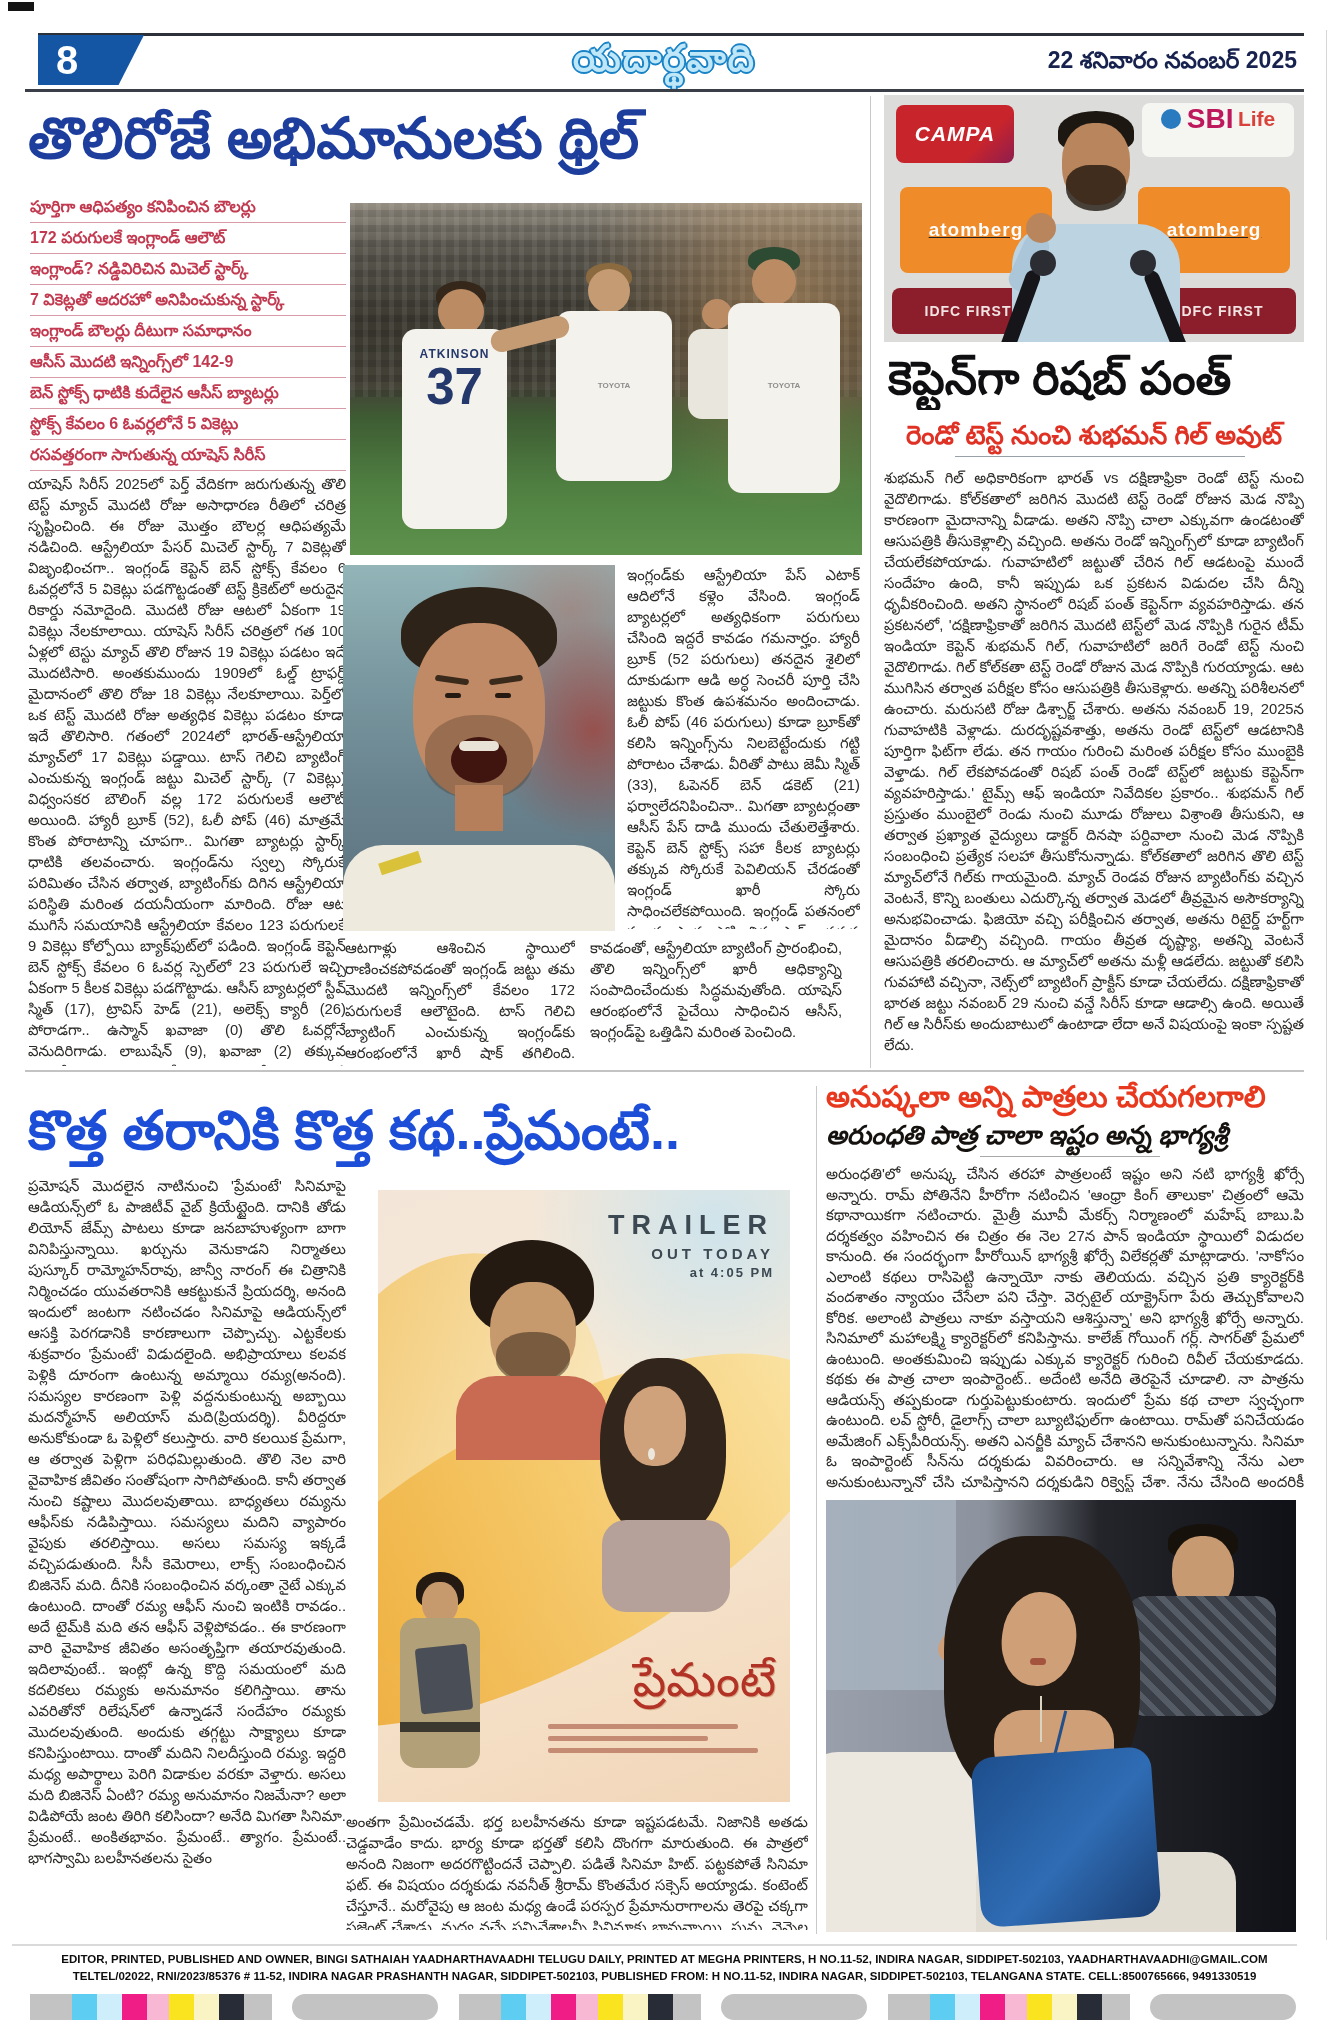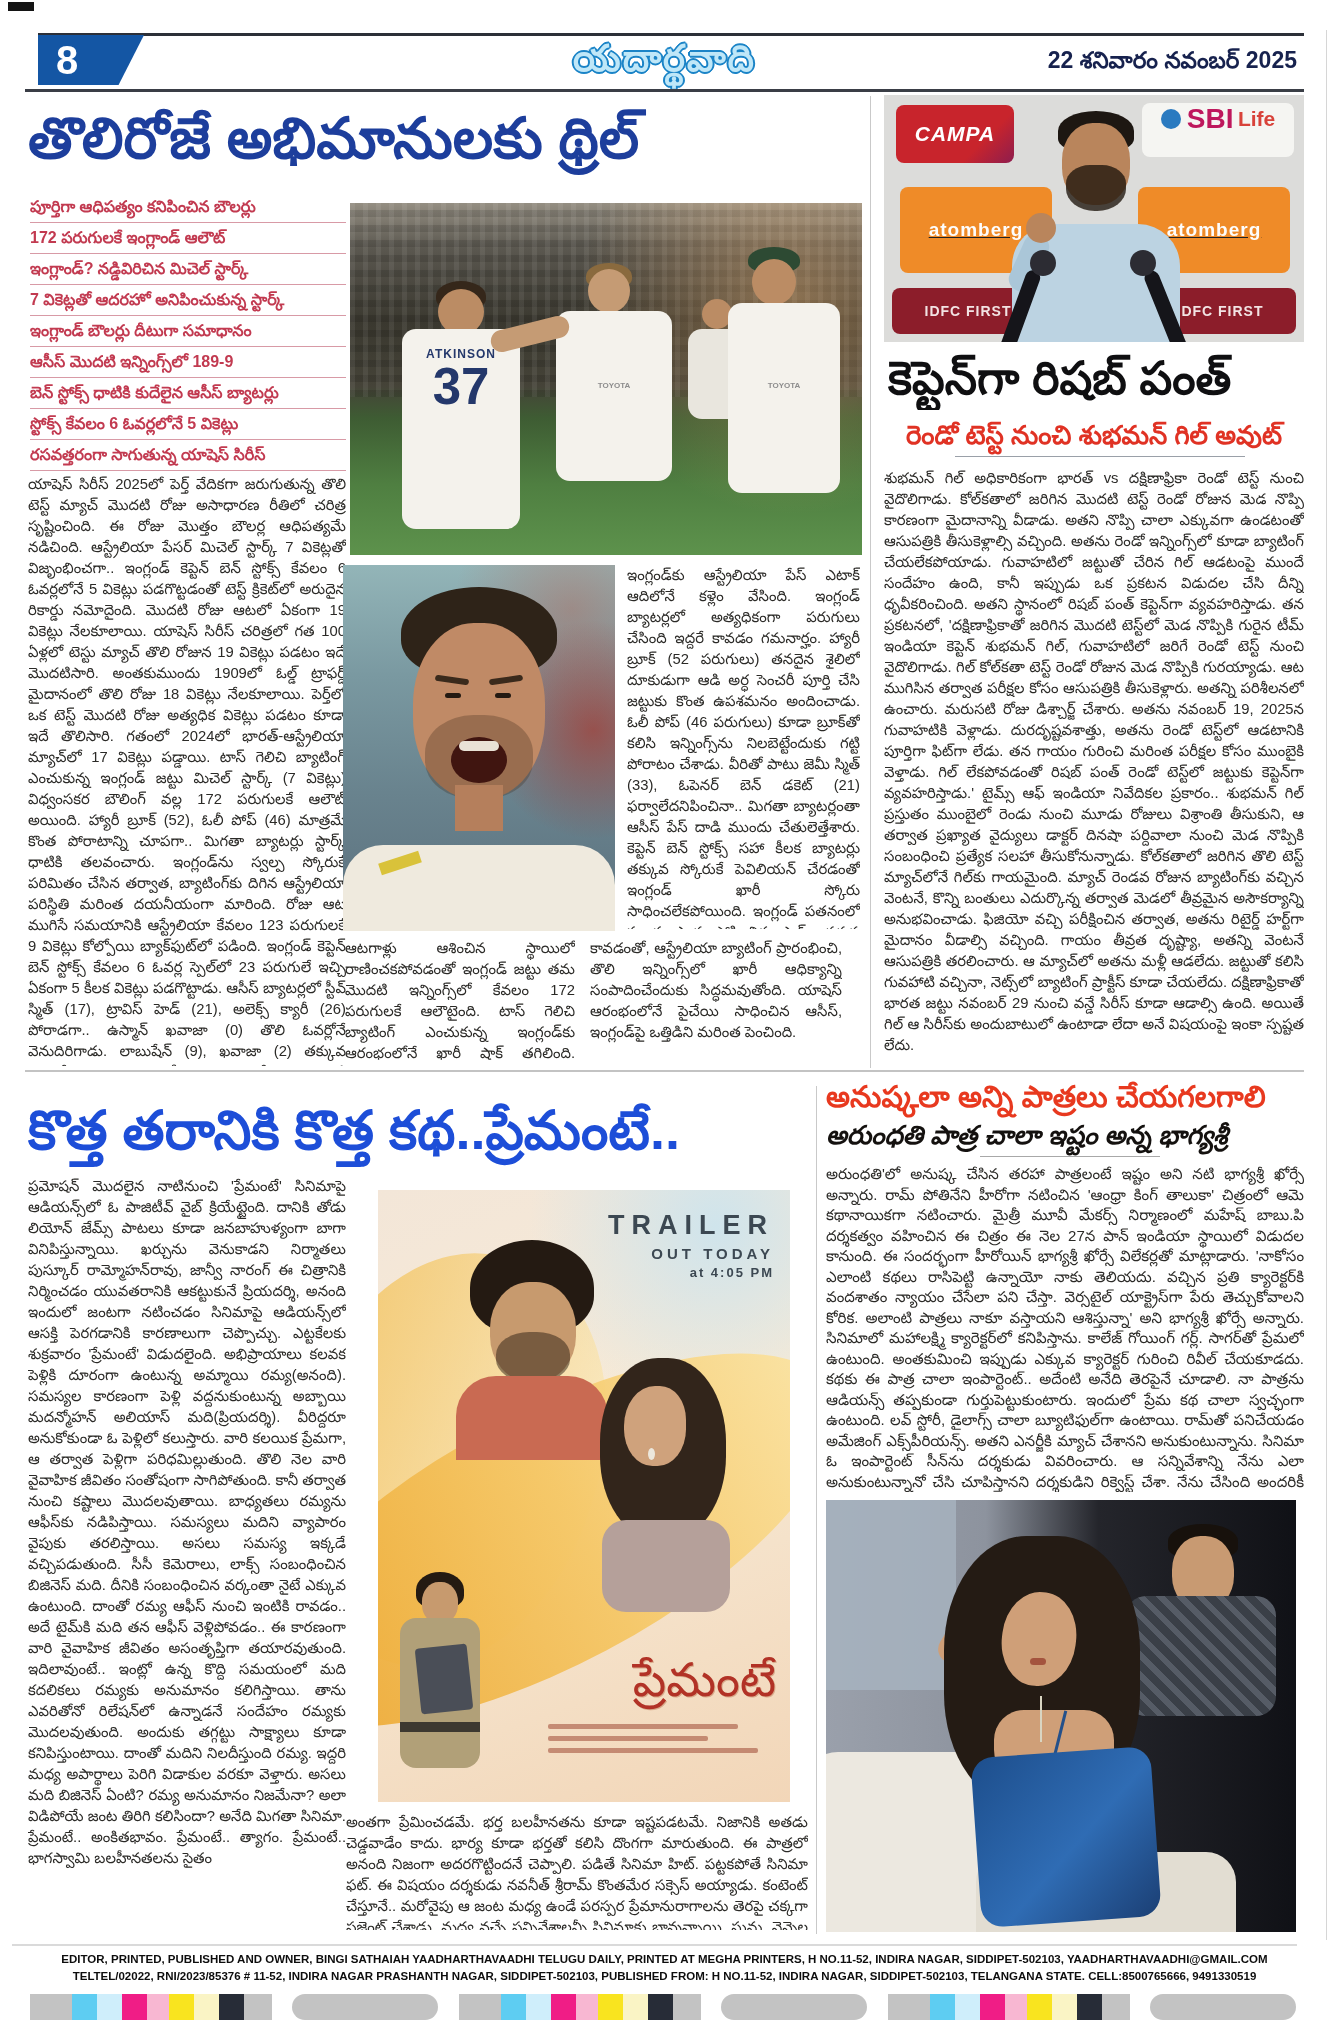--- a/index.html
+++ b/index.html
@@ -190,35 +190,35 @@
   <div class="abs right-edge"></div>
 
   <div class="abs c-headline">తొలిరోజే అభిమానులకు థ్రిల్</div>
 
   <div class="abs bullets">
     <div class="bullet">పూర్తిగా ఆధిపత్యం కనిపించిన బౌలర్లు</div>
     <div class="bullet">172 పరుగులకే ఇంగ్లాండ్ ఆలౌట్</div>
     <div class="bullet">ఇంగ్లాండ్? నడ్డివిరిచిన మిచెల్ స్టార్క్</div>
     <div class="bullet">7 వికెట్లతో ఆదరహో అనిపించుకున్న స్టార్క్</div>
     <div class="bullet">ఇంగ్లాండ్ బౌలర్లు దీటుగా సమాధానం</div>
-    <div class="bullet">ఆసీస్ మొదటి ఇన్నింగ్స్‌లో 189-9</div>
+    <div class="bullet">ఆసీస్ మొదటి ఇన్నింగ్స్‌లో 142-9</div>
     <div class="bullet">బెన్ స్టోక్స్ ధాటికి కుదేలైన ఆసీస్ బ్యాటర్లు</div>
     <div class="bullet">స్టోక్స్ కేవలం 6 ఓవర్లలోనే 5 వికెట్లు</div>
     <div class="bullet">రసవత్తరంగా సాగుతున్న యాషెస్ సిరీస్</div>
   </div>
 
   <div class="abs body-col c-col1">యాషెస్ సిరీస్ 2025లో పెర్త్ వేదికగా జరుగుతున్న తొలి టెస్ట్ మ్యాచ్ మొదటి రోజు అసాధారణ రీతిలో చరిత్ర సృష్టించింది. ఈ రోజు మొత్తం బౌలర్ల ఆధిపత్యమే నడిచింది. ఆస్ట్రేలియా పేసర్ మిచెల్ స్టార్క్ 7 వికెట్లతో విజృంభించగా.. ఇంగ్లండ్ కెప్టెన్ బెన్ స్టోక్స్ కేవలం 6 ఓవర్లలోనే 5 వికెట్లు పడగొట్టడంతో టెస్ట్ క్రికెట్‌లో అరుదైన రికార్డు నమోదైంది. మొదటి రోజు ఆటలో ఏకంగా 19 వికెట్లు నేలకూలాయి. యాషెస్ సిరీస్ చరిత్రలో గత 100 ఏళ్లలో టెస్టు మ్యాచ్ తొలి రోజున 19 వికెట్లు పడటం ఇదే మొదటిసారి. అంతకుముందు 1909లో ఓల్డ్ ట్రాఫర్డ్ మైదానంలో తొలి రోజు 18 వికెట్లు నేలకూలాయి. పెర్త్‌లో ఒక టెస్ట్ మొదటి రోజు అత్యధిక వికెట్లు పడటం కూడా ఇదే తొలిసారి. గతంలో 2024లో భారత్-ఆస్ట్రేలియా మ్యాచ్‌లో 17 వికెట్లు పడ్డాయి. టాస్ గెలిచి బ్యాటింగ్ ఎంచుకున్న ఇంగ్లండ్ జట్టు మిచెల్ స్టార్క్ (7 వికెట్లు) విధ్వంసకర బౌలింగ్ వల్ల 172 పరుగులకే ఆలౌట్ అయింది. హ్యారీ బ్రూక్ (52), ఓలీ పోప్ (46) మాత్రమే కొంత పోరాటాన్ని చూపగా.. మిగతా బ్యాటర్లు స్టార్క్ ధాటికి తలవంచారు. ఇంగ్లండ్‌ను స్వల్ప స్కోరుకే పరిమితం చేసిన తర్వాత, బ్యాటింగ్‌కు దిగిన ఆస్ట్రేలియా పరిస్థితి మరింత దయనీయంగా మారింది. రోజు ఆట ముగిసే సమయానికి ఆస్ట్రేలియా కేవలం 123 పరుగులకే 9 వికెట్లు కోల్పోయి బ్యాక్‌ఫుట్‌లో పడింది. ఇంగ్లండ్ కెప్టెన్ బెన్ స్టోక్స్ కేవలం 6 ఓవర్ల స్పెల్‌లో 23 పరుగులే ఇచ్చి ఏకంగా 5 కీలక వికెట్లు పడగొట్టాడు. ఆసీస్ బ్యాటర్లలో స్టీవ్ స్మిత్ (17), ట్రావిస్ హెడ్ (21), అలెక్స్ క్యారీ (26) పోరాడగా.. ఉస్మాన్ ఖవాజా (0) తొలి ఓవర్లోనే వెనుదిరిగాడు. లాబుషేన్ (9), ఖవాజా (2) తక్కువ స్కోర్లకే విలవిల్లాడారు. రోజు ఆట ముగిసే సమయానికి అలెక్స్ (3), బ్రెండన్ డాగెట్ (0) క్రీజ్‌లో ఉన్నారు. కెప్టెన్ స్టోక్స్ స్పెల్ కారణంగా ఆస్ట్రేలియా తమ తొలి ఇన్నింగ్స్‌లో పూర్తిగా వెనుకబడింది.</div>
 
   <div class="abs photo photo1">
     <div class="abs p1-crowd"></div>
     <div class="abs p1-warm"></div>
 
     <div class="abs p1-hair" style="left:86px;top:78px;width:50px;height:30px;"></div>
     <div class="abs p1-head" style="left:88px;top:86px;width:46px;height:46px;"></div>
-    <div class="abs p1-torso" style="left:52px;top:126px;width:118px;height:200px;">
+    <div class="abs p1-torso" style="left:52px;top:126px;width:105px;height:200px;">
       <div class="p1-jersey" style="margin-top:18px;">
         <span class="nm">ATKINSON</span>
         <span class="num">37</span>
       </div>
     </div>
 
     <div class="abs p1-hair" style="left:236px;top:60px;width:46px;height:26px;background:#8a6a3e;"></div>
     <div class="abs p1-head" style="left:238px;top:66px;width:42px;height:44px;background:#c59b74;"></div>
     <div class="abs p1-torso" style="left:206px;top:108px;width:116px;height:170px;">
       <div class="p1-sponsor" style="margin-top:70px;">TOYOTA</div>

